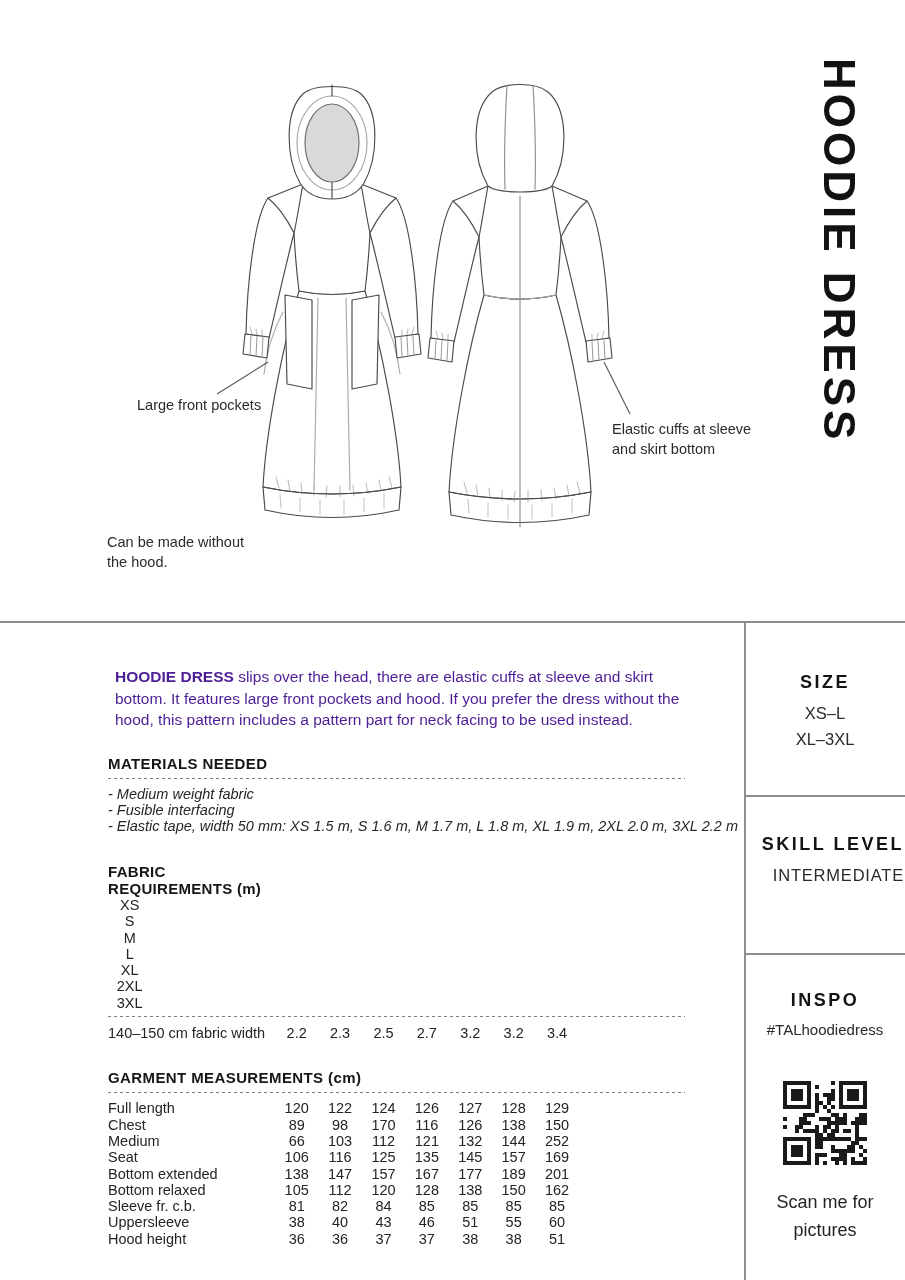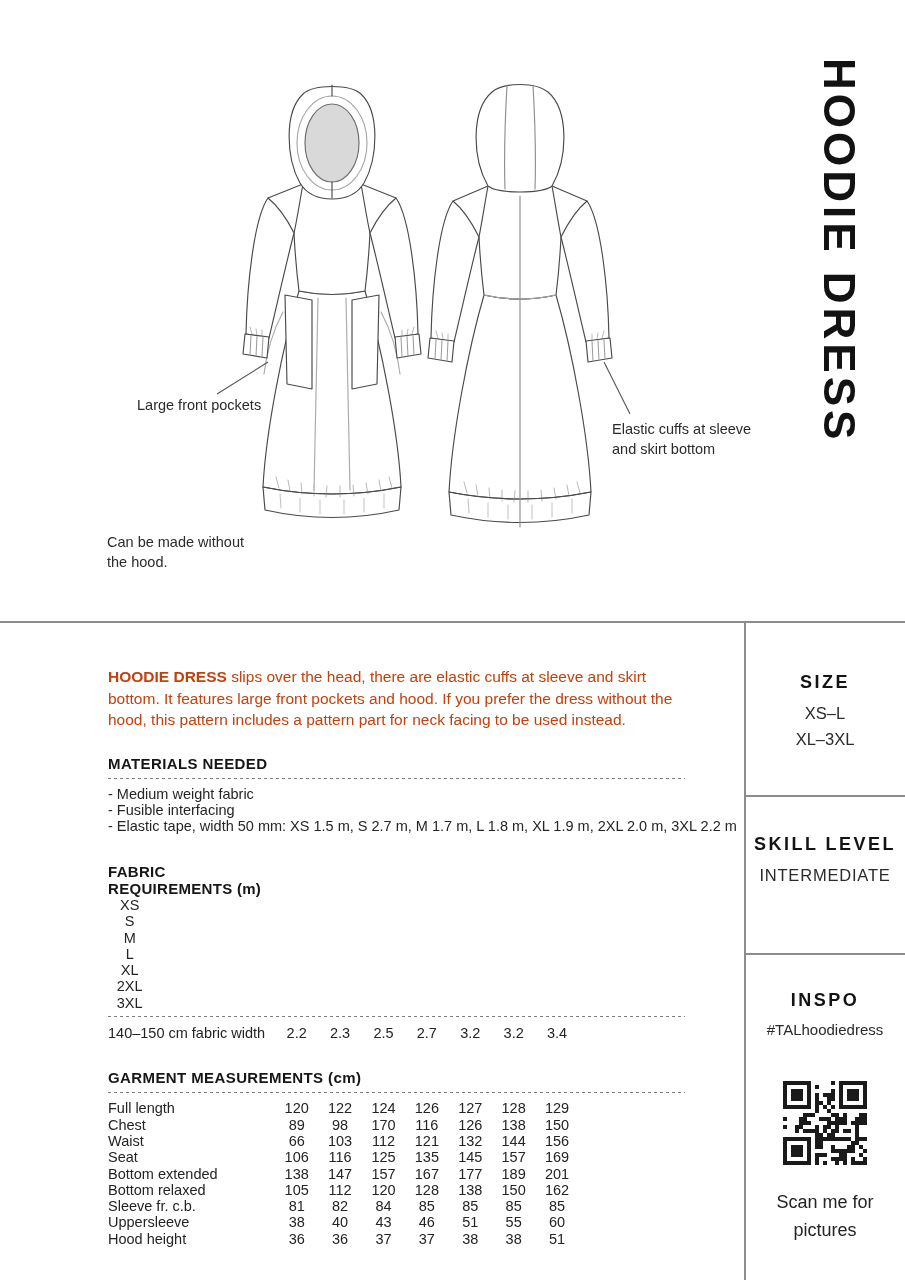--- a/index.html
+++ b/index.html
@@ -28,50 +28,50 @@
 
   
   .h-divider  { position:absolute; left:0; top:621px; width:905px; height:2px; background:#8d8d8d; }
   .v-divider  { position:absolute; left:744px; top:622px; width:2px; height:658px; background:#8d8d8d; }
   .sb-line-1  { position:absolute; left:746px; top:795px; width:159px; height:2px; background:#8d8d8d; }
   .sb-line-2  { position:absolute; left:746px; top:953px; width:159px; height:2px; background:#8d8d8d; }
 
   
   .content { position:absolute; left:108px; top:666px; width:577px; }
 
-  .description { font-size:15.5px; line-height:21.5px; margin:0 0 24px 0; color:#c2410c; }
+  .description { font-size:15.5px; line-height:21.5px; margin:0 0 24px 7px; color:#4c1d95; }
   .description b { font-weight:700; }
 
   .section-h {
     font-size:15px; font-weight:700; letter-spacing:0.4px;
     margin:0 0 6px 0; color:#161616;
   }
   .dashed {
     height:2px; margin:2px 0 6px 0;
     background:repeating-linear-gradient(90deg,#7e7e7e 0 3px,transparent 3px 6px);
     background-size:100% 1.4px; background-repeat:no-repeat; background-position:0 0;
   }
 
-  .mat-list { font-size:14.5px; line-height:16.3px; color:#262626; margin-bottom:30px; }
+  .mat-list { font-size:14.5px; line-height:16.3px; color:#262626; margin-bottom:30px;font-style:italic; }
   .mat-item { white-space:nowrap; }
 
   .fr-block { margin-top:6px; }
   .t-row { display:flex; align-items:baseline; font-size:14.5px; line-height:16.3px; color:#242424; }
   .t-label { width:167px; flex:none; }
   .t-label-bold { width:167px; flex:none; font-weight:700; letter-spacing:0.3px; font-size:15px; color:#161616; }
   .t-cell { width:43.4px; flex:none; text-align:center; }
   .fr-headrow { margin-bottom:5px;flex-direction:column; }
   .fr-datarow { margin-top:7px; margin-bottom:28px; }
   .gm-head { margin-top:10px; }
   .gm-rows { margin-top:6px; }
 
   
   .sb-section { position:absolute; left:746px; width:158px; text-align:center; }
   .sb-size  { top:672px; }
-  .sb-skill { top:834px; }
+  .sb-skill { top:834px;text-align:right; }
   .sb-inspo { top:990px; }
   .sb-h { font-size:18px; font-weight:700; letter-spacing:2.5px; color:#141414; }
   .sb-val { font-size:16.5px; line-height:25.5px; color:#2a2a2a; margin-top:8px; }
   .sb-skill .sb-val { letter-spacing:0.8px; }
   .sb-hashtag { font-size:15px; color:#2a2a2a; margin-top:10px; }
   .qr-wrap { margin-top:42px; }
   .qr-caption { font-size:18px; line-height:28px; color:#242424; margin-top:18px; }
 </style>
 </head>
 <body>
@@ -163,21 +163,21 @@
 
 <div class="content">
 
   <p class="description"><b>HOODIE DRESS</b><span> slips over the head, there are elastic cuffs at sleeve and skirt bottom. It features large front pockets and hood. If you prefer the dress without the hood, this pattern includes a pattern part for neck facing to be used instead.</span></p>
 
   <div class="section-h">MATERIALS NEEDED</div>
   <div class="dashed"></div>
   <div class="mat-list">
       <div class="mat-item">- Medium weight fabric</div>
       <div class="mat-item">- Fusible interfacing</div>
-      <div class="mat-item">- Elastic tape, width 50 mm: XS 1.5 m, S 2.7 m, M 1.7 m, L 1.8 m, XL 1.9 m, 2XL 2.0 m, 3XL 2.2 m</div>
+      <div class="mat-item">- Elastic tape, width 50 mm: XS 1.5 m, S 1.6 m, M 1.7 m, L 1.8 m, XL 1.9 m, 2XL 2.0 m, 3XL 2.2 m</div>
     </div>
 
   <div class="fr-block">
     <div class="t-row fr-headrow" id="fr-head">
         <div class="t-label-bold">FABRIC REQUIREMENTS (m)</div>
         <div class="t-cell">XS</div>
         <div class="t-cell">S</div>
         <div class="t-cell">M</div>
         <div class="t-cell">L</div>
         <div class="t-cell">XL</div>
@@ -215,28 +215,28 @@
           <div class="t-label">Chest</div>
           <div class="t-cell">89</div>
           <div class="t-cell">98</div>
           <div class="t-cell">170</div>
           <div class="t-cell">116</div>
           <div class="t-cell">126</div>
           <div class="t-cell">138</div>
           <div class="t-cell">150</div>
         </div>
         <div class="t-row">
-          <div class="t-label">Waist</div>
+          <div class="t-label">Medium</div>
           <div class="t-cell">66</div>
           <div class="t-cell">103</div>
           <div class="t-cell">112</div>
           <div class="t-cell">121</div>
           <div class="t-cell">132</div>
           <div class="t-cell">144</div>
-          <div class="t-cell">156</div>
+          <div class="t-cell">252</div>
         </div>
         <div class="t-row">
           <div class="t-label">Seat</div>
           <div class="t-cell">106</div>
           <div class="t-cell">116</div>
           <div class="t-cell">125</div>
           <div class="t-cell">135</div>
           <div class="t-cell">145</div>
           <div class="t-cell">157</div>
           <div class="t-cell">169</div>

